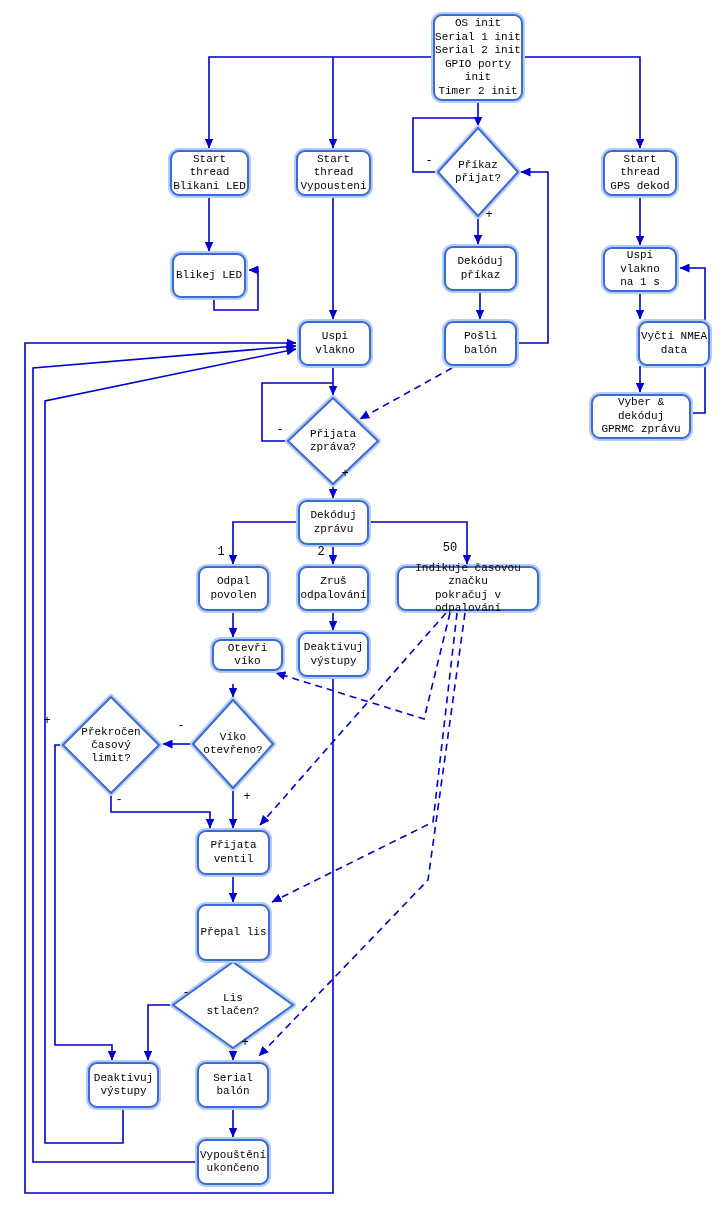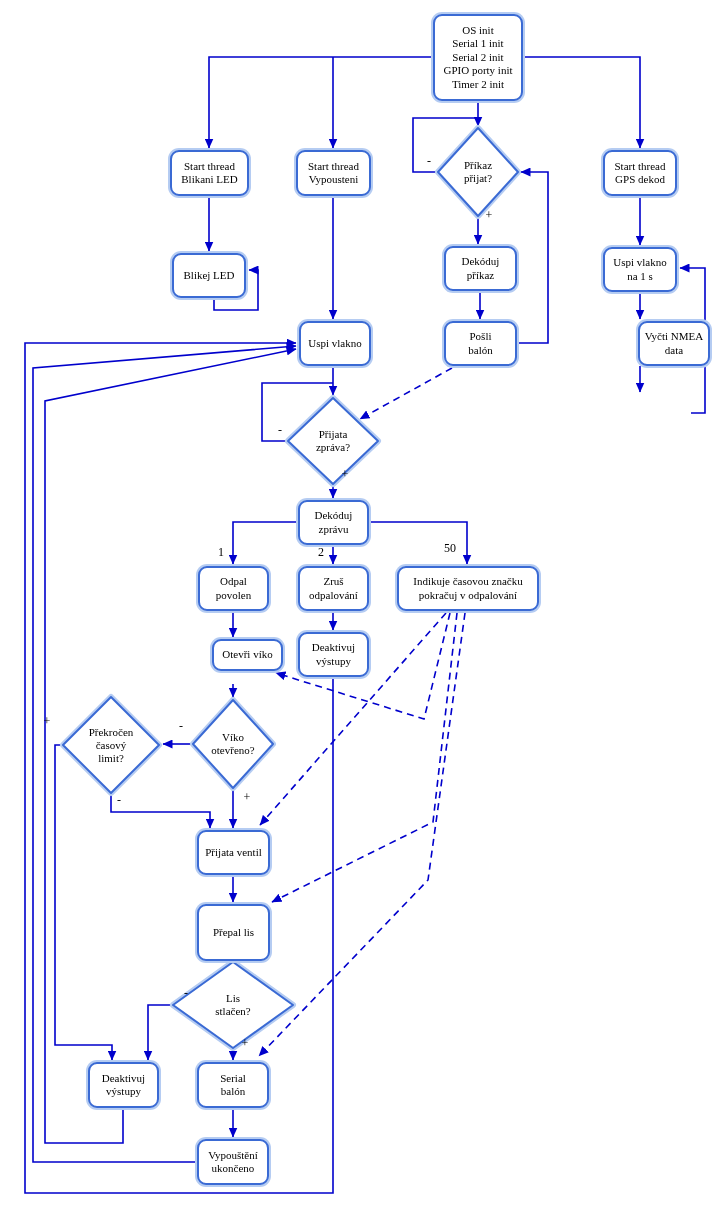--- a/index.html
+++ b/index.html
@@ -1,18 +1,18 @@
 <!DOCTYPE html>
 <html><head>
 <meta charset="utf-8">
 <style>
   html,body{margin:0;padding:0;background:#ffffff;}
   #stage{
     position:relative;width:722px;height:1210px;background:#ffffff;
-    font-family:Liberation Serif, serif;color:#000;overflow:hidden;
+    font-family:Liberation Mono, monospace;color:#000;overflow:hidden;
   }
   #wires{position:absolute;left:0;top:0;width:722px;height:1210px;}
   .box{
     position:absolute;box-sizing:border-box;
     border:2px solid #3a6ad4;border-radius:9px;background:#ffffff;
     box-shadow:0 0 0 2px #b5ccf2;
     display:flex;align-items:center;justify-content:center;text-align:center;
     font-size:11px;line-height:13.5px;white-space:pre-line;z-index:3;
   }
   .dtext{
@@ -109,20 +109,22 @@
   <div class="box" style="left:172px;top:253px;width:74px;height:45px">Blikej LED</div>
   <div class="box" style="left:444px;top:246px;width:73px;height:45px">Dekóduj
 příkaz</div>
   <div class="box" style="left:299px;top:321px;width:72px;height:45px">Uspi vlakno</div>
   <div class="box" style="left:444px;top:321px;width:73px;height:45px">Pošli
 balón</div>
   <div class="box" style="left:603px;top:247px;width:74px;height:45px">Uspi vlakno
 na 1 s</div>
   <div class="box" style="left:638px;top:321px;width:72px;height:45px">Vyčti NMEA
 data</div>
+  <div class="box" style="left:591px;top:394px;width:100px;height:45px">Vyber &amp; dekóduj
+GPRMC zprávu</div>
   <div class="box" style="left:298px;top:500px;width:71px;height:45px">Dekóduj
 zprávu</div>
   <div class="box" style="left:198px;top:566px;width:71px;height:45px">Odpal
 povolen</div>
   <div class="box" style="left:298px;top:566px;width:71px;height:45px">Zruš
 odpalování</div>
   <div class="box" style="left:397px;top:566px;width:142px;height:45px">Indikuje časovou značku
 pokračuj v odpalování</div>
   <div class="box" style="left:212px;top:639px;width:71px;height:32px">Otevři víko</div>
   <div class="box" style="left:298px;top:632px;width:71px;height:45px">Deaktivuj

